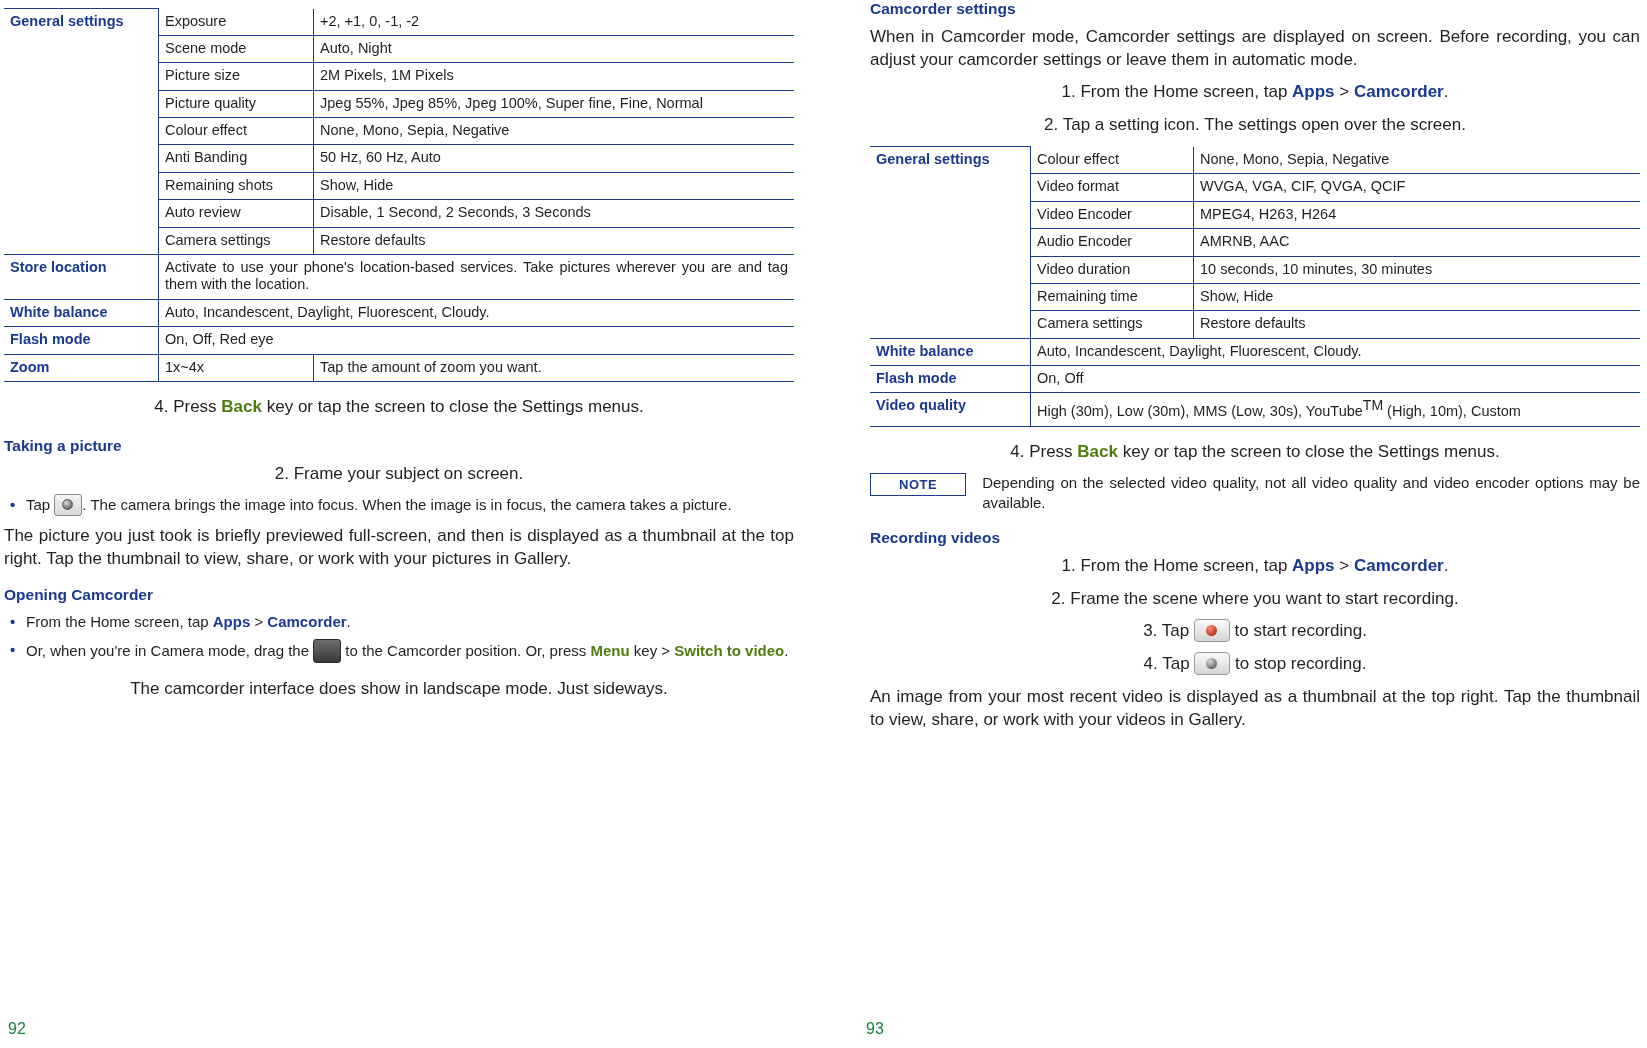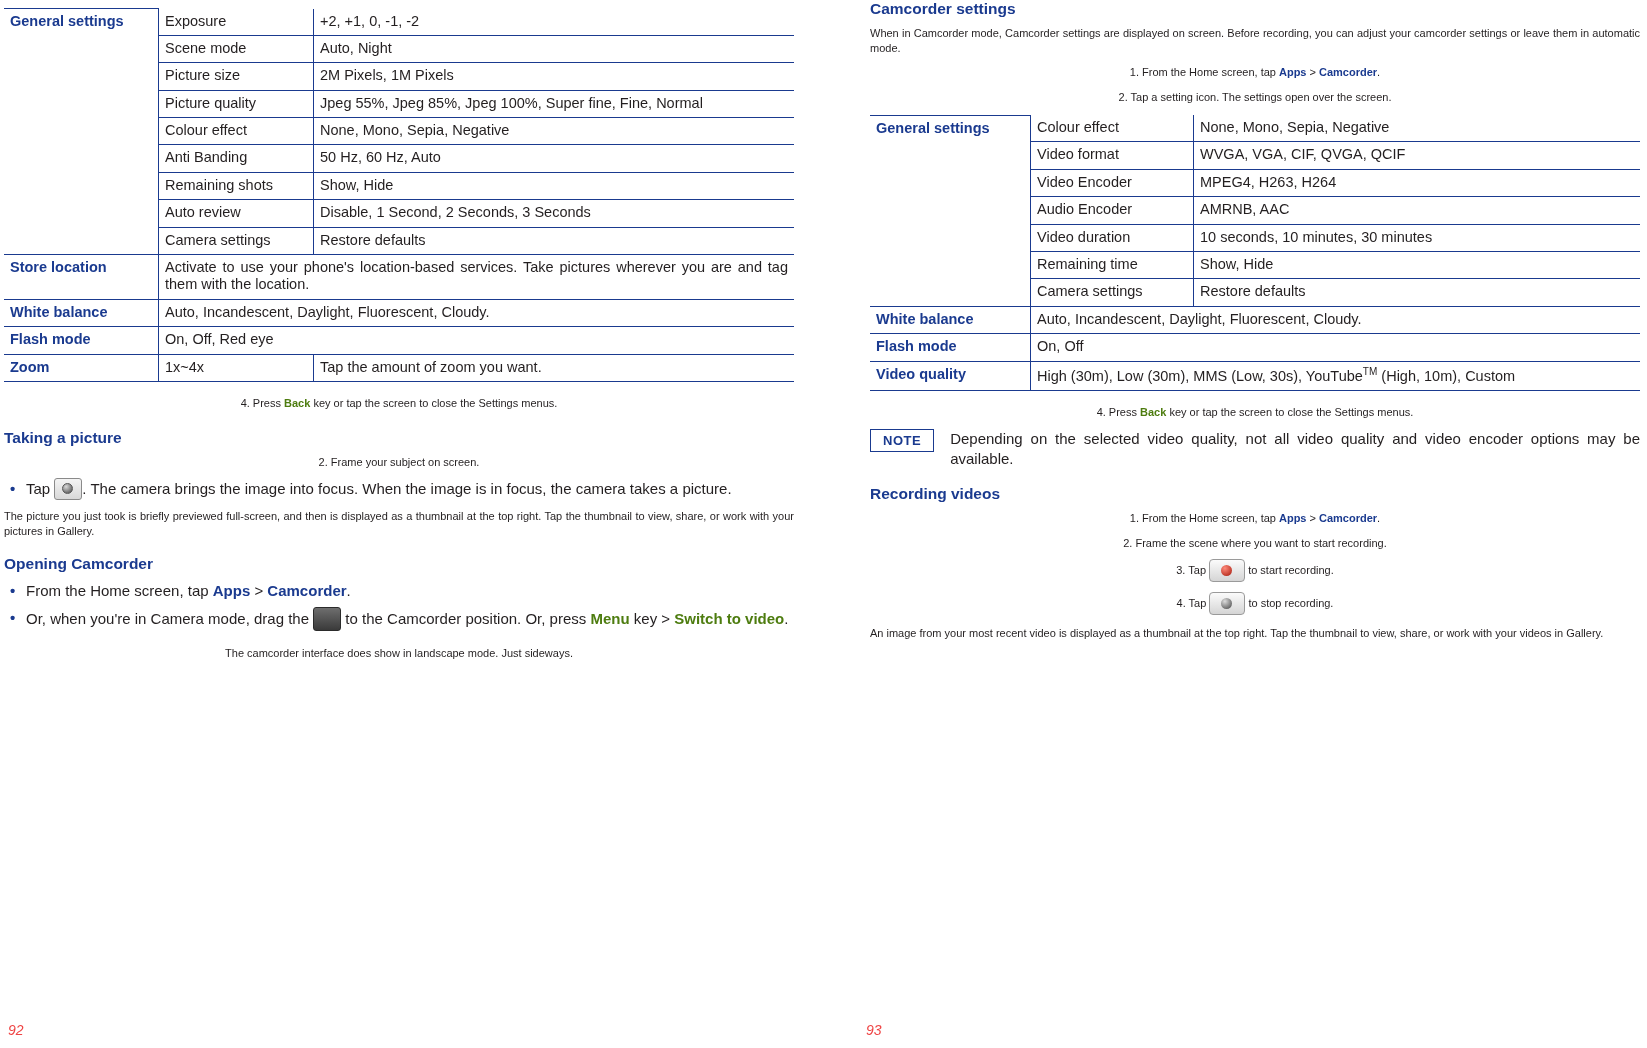--- a/index.html
+++ b/index.html
@@ -36,21 +36,21 @@
   }
 
   
   .h-blue {
     color: #1a3a8f;
     font-weight: bold;
     font-size: 15.5px;
     margin: 0 0 8px 0;
   }
   .para {
-    font-size: 11px;
+    font-size: 17px;
     line-height: 1.33;
     margin: 0 0 10px 0;
     text-align: justify;
     color: #231f20;
   }
   .para.nojust { text-align: center; }
   .b { font-weight: bold; color: #1a3a8f; }
   .bk { font-weight: bold; color: #4d7c0f; }
   .bullet {
     font-size: 15px;
@@ -60,21 +60,21 @@
     padding-left: 22px;
     text-align: justify;
   }
   .bullet .dot {
     position: absolute;
     left: 6px;
     top: 0px;
     color: #1a3a8f;
     font-weight: bold;
   }
-  .tm { font-size: 10px; vertical-align: super; }
+  .tm { font-size: 14px; vertical-align: super; }
 
   
   table.spec {
     border-collapse: collapse;
     width: 100%;
     font-size: 14.5px;
   }
   table.spec td {
     border-top: 1px solid #1a3a8f;
     border-bottom: 1px solid #1a3a8f;
@@ -109,21 +109,21 @@
     display: flex;
     align-items: flex-start;
     margin: 0 0 12px 0;
   }
   .note-badge {
     border: 1px solid #1a3a8f;
     color: #1a3a8f;
     font-weight: bold;
     font-size: 13px;
     letter-spacing: 0.5px;
-    padding: 3px 12px;
+    padding: 3px 28px;
     margin-right: 16px;
     flex: none;
     background: #fff;
   }
   .note-text {
     font-size: 15px;
     line-height: 1.33;
     text-align: justify;
     flex: 1;
   }
@@ -186,23 +186,22 @@
     left: 11px; top: 5px;
     width: 11px; height: 11px;
     border-radius: 50%;
     background: radial-gradient(circle at 35% 30%, #dcdcdc, #6f6f6f 70%, #3f3f3f);
   }
 
   
   .pageno {
     position: absolute;
     bottom: 10px;
-    font-size: 14px;
-    color: #ef4444;
-    font-style: italic;
+    font-size: 16px;
+    color: #15803d;
   }
   .pageno.left { left: 8px; }
   .pageno.right { left: 866px; }
 </style>
 </head>
 <body>
 
 <div class="page">
 
   <div class="col col-left">

